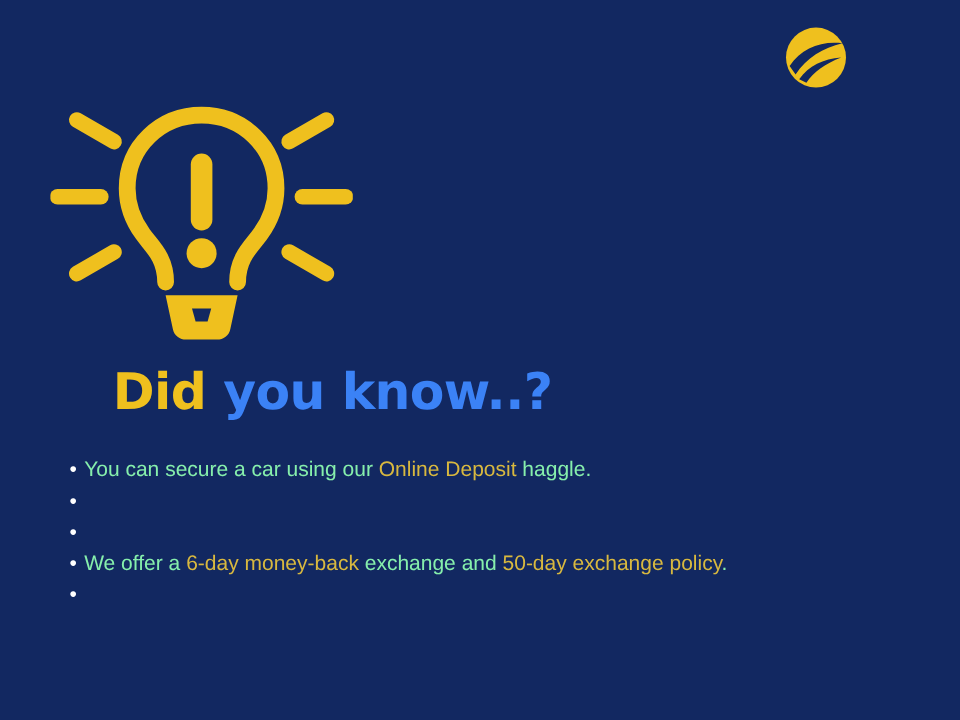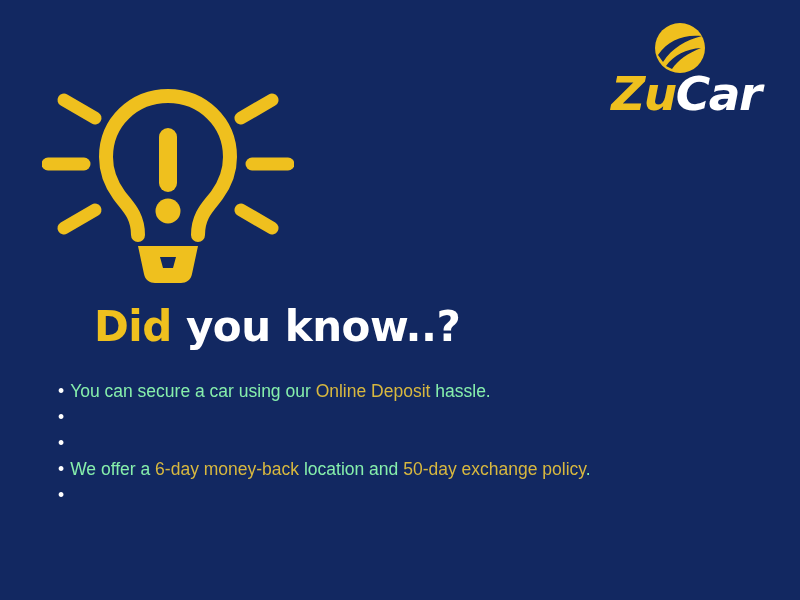--- a/index.html
+++ b/index.html
@@ -67,21 +67,21 @@
     left: 58px;
     top: 304px;
     font-family: "DejaVu Sans", sans-serif;
     font-size: 42px;
     font-weight: bold;
     letter-spacing: -0.5px;
     line-height: 1.1;
     white-space: nowrap;
   }
   #headline .hl-accent { color: #EFC01E; margin-left: 36px; }
-  #headline .hl-main { color: #ffffff; text-align: right; }
+  #headline .hl-main { color: #3b82f6; text-align: right; }
 
   
   #bullets {
     position: absolute;
     left: 58px;
     top: 378px;
     width: 700px;
   }
   .bullet-row {
     display: flex;
@@ -106,23 +106,20 @@
 <div id="slide">
 
   <div id="logo-block">
 
     <svg id="logo-mark" viewBox="0 0 52 52">
       <circle cx="26" cy="26" r="25" fill="#EFC01E"></circle>
       <path d="M4 33 C 14 18, 30 12, 48 14 C 32 18, 18 26, 9 40 Z" fill="#122861"></path>
       <path d="M12 44 C 20 33, 32 27, 47 26 C 34 31, 24 38, 18 47 Z" fill="#122861"></path>
     </svg>
 
-    <div id="logo-wordmark">
-      <span class="zu">Zu</span><span class="car">Car</span>
-    </div>
   </div>
 
   <svg id="bulb-icon" viewBox="0 0 252 216">
     <g stroke="#EFC01E" stroke-width="13" stroke-linecap="round" fill="none">
 
       <line x1="22" y1="28" x2="53" y2="46"></line>
       <line x1="6" y1="92" x2="42" y2="92"></line>
       <line x1="22" y1="156" x2="53" y2="138"></line>
 
       <line x1="230" y1="28" x2="199" y2="46"></line>
@@ -152,30 +149,30 @@
     <path d="M 118 185 L 134 185 L 131 196 L 121 196 Z" fill="#122861"></path>
   </svg>
 
   <div id="headline">
     <span class="hl-accent">Did</span><span class="hl-main"> you know..?</span>
   </div>
 
   <div id="bullets">
       <div class="bullet-row">
         <span class="bullet-dot">•</span>
-        <span class="bullet-text"><span class="pl">You can secure a car using our </span><span class="hi">Online Deposit</span><span class="pl"> hassle.</span></span>
+        <span class="bullet-text"><span class="pl">You can secure a car using our </span><span class="hi">Online Deposit</span><span class="pl"> haggle.</span></span>
       </div>
       <div class="bullet-row">
         <span class="bullet-dot">•</span>
       </div>
       <div class="bullet-row">
         <span class="bullet-dot">•</span>
       </div>
       <div class="bullet-row">
         <span class="bullet-dot">•</span>
-        <span class="bullet-text"><span class="pl">We offer a </span><span class="hi">6-day money-back</span><span class="pl"> location and </span><span class="hi">50-day exchange policy</span><span class="pl">.</span></span>
+        <span class="bullet-text"><span class="pl">We offer a </span><span class="hi">6-day money-back</span><span class="pl"> exchange and </span><span class="hi">50-day exchange policy</span><span class="pl">.</span></span>
       </div>
       <div class="bullet-row">
         <span class="bullet-dot">•</span>
       </div>
     </div>
 
 </div>
 
 </body></html>

